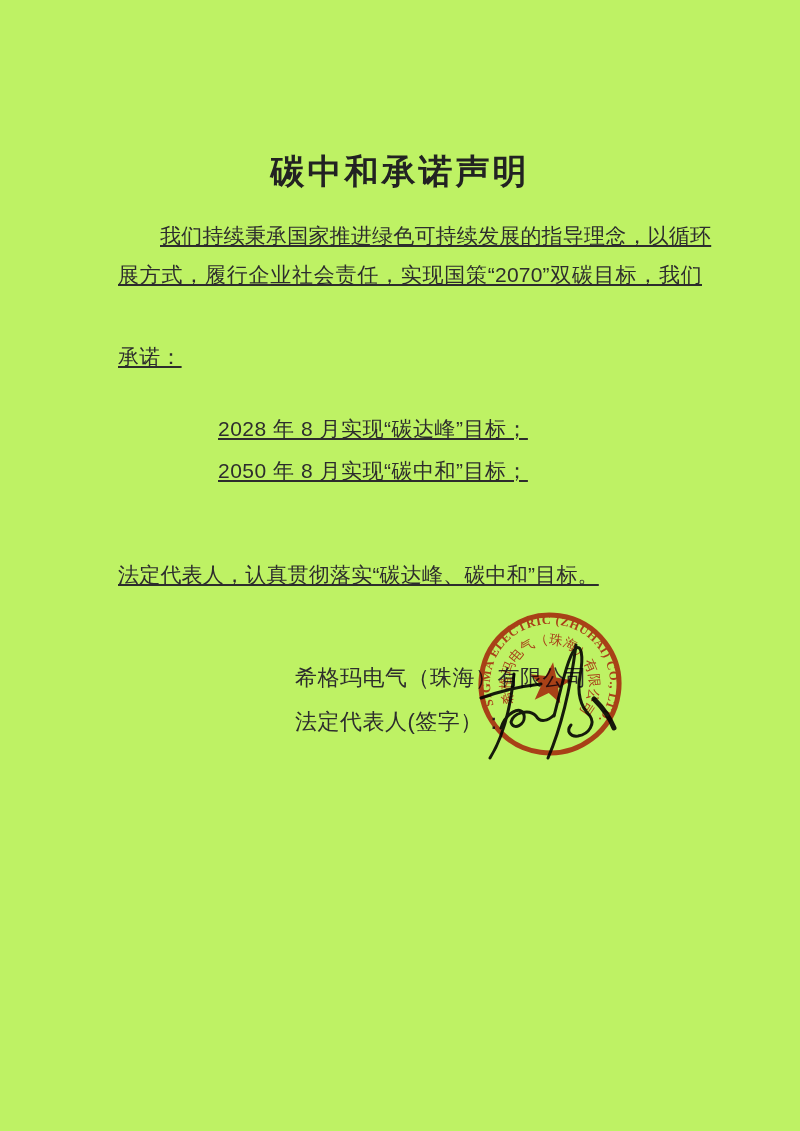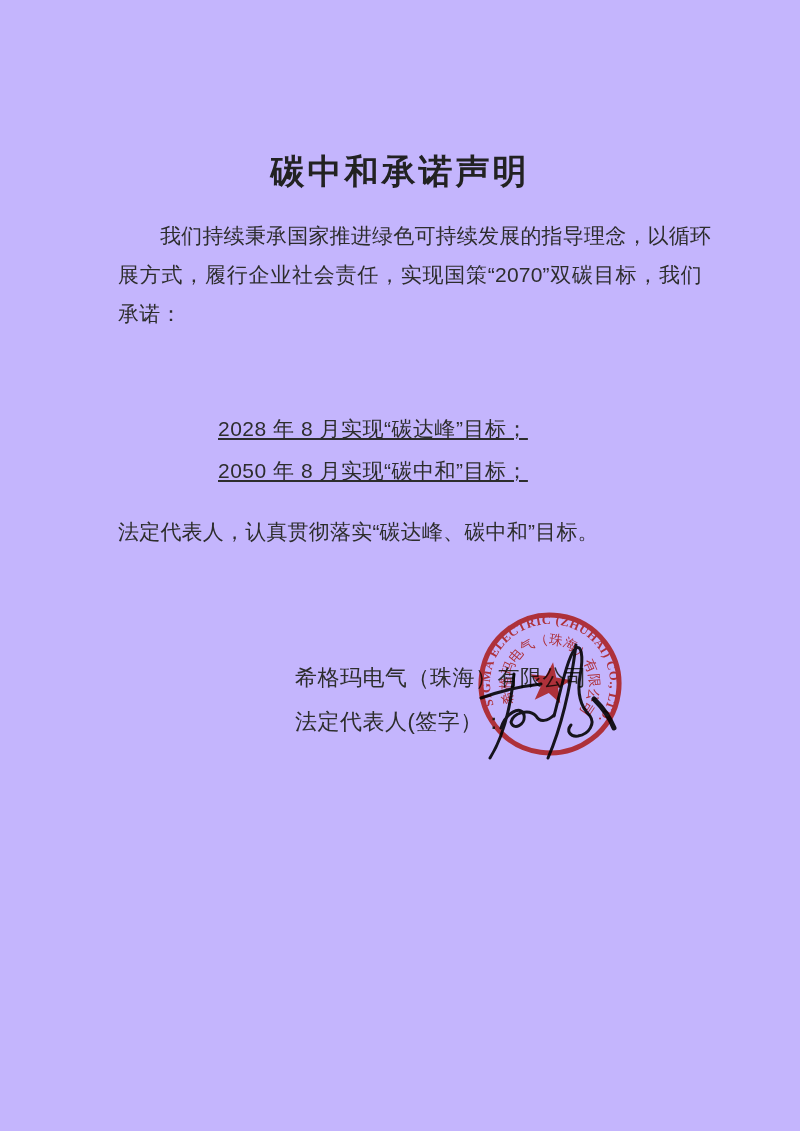--- a/index.html
+++ b/index.html
@@ -4,53 +4,55 @@
 <style>
   html, body {
     margin: 0;
     padding: 0;
     background: #ffffff;
   }
   .page {
     position: relative;
     width: 800px;
     height: 1131px;
-    background: #c4b5fd;
+    background: #bef264;
     overflow: hidden;
     font-family: "Liberation Sans", serif;
     color: #2d2d2d;
   }
   .doc-title {
     position: absolute;
     top: 126px;
     left: 0;
     right: 0;
     text-align: center;
     font-size: 34px;
     font-weight: 700;
     letter-spacing: 3px;
     color: #222222;
   }
   .para {
     position: absolute;
     left: 118px;
     width: 584px;
+    text-decoration: underline;
   }
   .para .line {
     font-size: 21px;
     line-height: 39px;
     text-align: justify;
     text-align-last: justify;
     letter-spacing: 0.2px;
     white-space: nowrap;
   }
   .para .line.first { text-indent: 42px; }
   .para .line.last {
     text-align-last: left;
     white-space: normal;
+    margin-top: 43px;
   }
   .p1 { top: 216px; }
   .p2 { top: 513px; }
   .p2 .line { line-height: 38px; }
   .commitments {
     position: absolute;
     left: 218px;
     top: 408px;
   }
   .commit-line {

